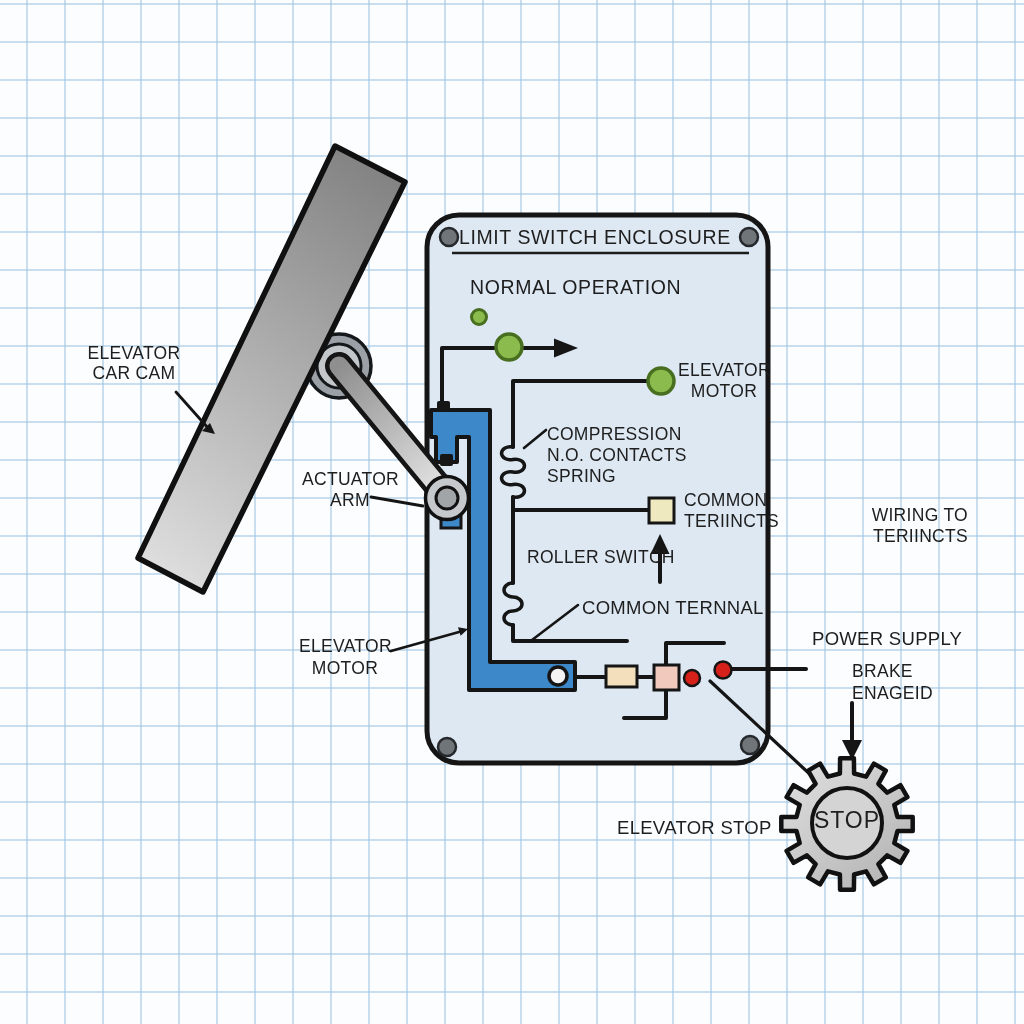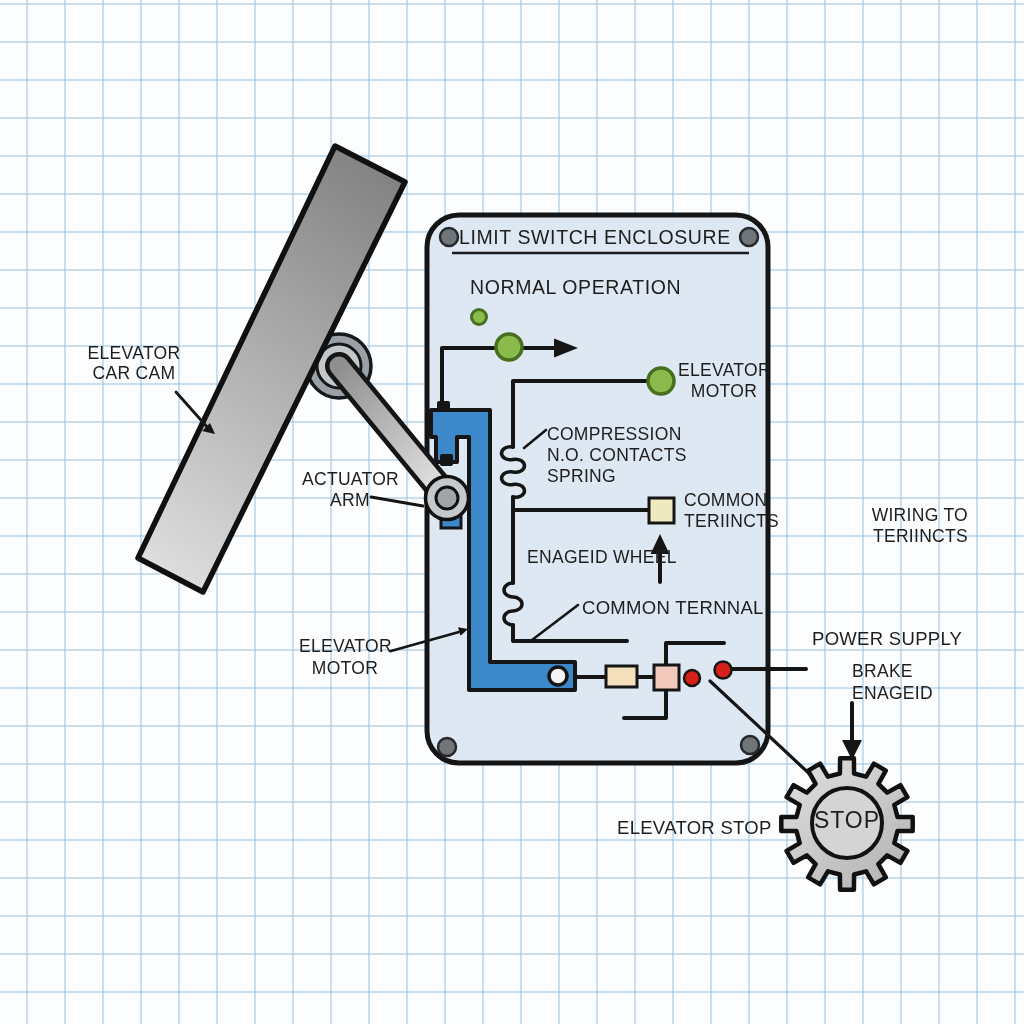--- a/index.html
+++ b/index.html
@@ -158,21 +158,21 @@
     <div>COMPRESSION</div>
     <div>N.O. CONTACTS</div>
     <div>SPRING</div>
   </div>
 
   <div class="label" style="left:684px;top:490px;">
     <div>COMMON</div>
     <div>TERIINCTS</div>
   </div>
 
-  <div class="label" style="left:527px;top:547px;">ENAGEID WHEEL</div>
+  <div class="label" style="left:527px;top:547px;">ROLLER SWITCH</div>
 
   <div class="label big" style="left:582px;top:597px;text-align:right;">COMMON TERNNAL</div>
 
   <div class="label center" style="left:86px;top:343px;width:96px;line-height:20px;">
     <div>ELEVATOR</div>
     <div>CAR CAM</div>
   </div>
 
   <div class="label center" style="left:302px;top:469px;width:96px;line-height:20.5px;">
     <div>ACTUATOR</div>

